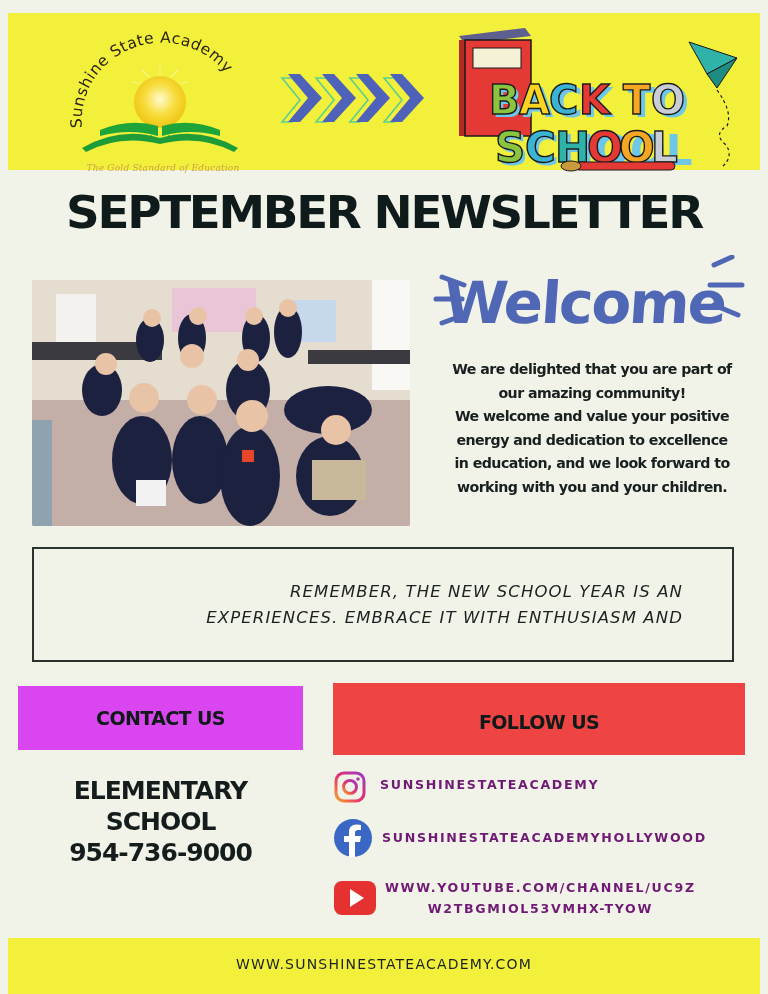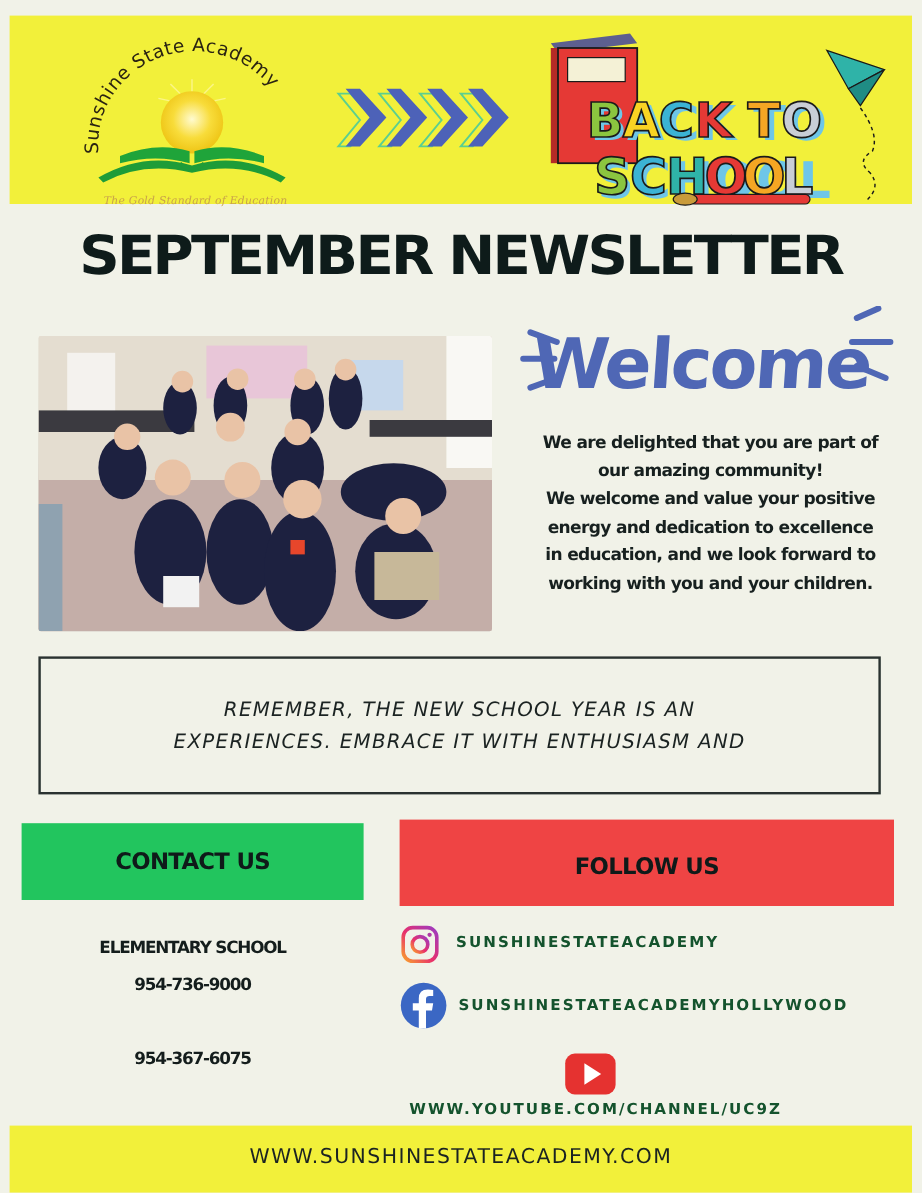--- a/index.html
+++ b/index.html
@@ -50,69 +50,69 @@
     color: #17201f;
   }
 
   
   .quote-box {
     left: 32px; top: 547px; width: 702px; height: 115px;
     border: 2px solid #2a3230;
     display: flex; align-items: center; justify-content: center;
   }
   .quote-text {
-    width: 600px; text-align: center;
+    width: 600px; text-align: right;
     font-family: "DejaVu Sans", sans-serif; font-style: italic;
     font-size: 16.5px; line-height: 26px; letter-spacing: 1.1px;
     color: #1b2322; text-transform: uppercase;
   }
 
   
   .contact-bar {
     left: 18px; top: 686px; width: 285px; height: 64px;
-    background: #22c55e; display: flex; align-items: center; justify-content: center;
+    background: #d946ef; display: flex; align-items: center; justify-content: center;
   }
   .follow-bar {
     left: 333px; top: 683px; width: 412px; height: 72px;
     background: #ef4444; display: flex; align-items: center; justify-content: center;
   }
   .bar-label {
     font-family: "DejaVu Sans", sans-serif; font-weight: bold;
     font-size: 19px; letter-spacing: -0.6px; color: #0f1a19;
   }
   .follow-bar .bar-label { margin-top: 6px; }
 
   
   .contact-block {
     left: 18px; width: 285px; text-align: center;
     font-family: "DejaVu Sans", sans-serif; font-weight: bold;
-    font-size: 14px; letter-spacing: -1px; line-height: 31px; color: #141d1c;
+    font-size: 25px; letter-spacing: -1px; line-height: 31px; color: #141d1c;
   }
   .c1 { top: 775px; }
   .c2 { top: 868px; }
 
   
   .social-row { left: 333px; display: flex; align-items: center; }
   .social-icon { flex: 0 0 auto; }
   .social-label {
     font-family: "DejaVu Sans", sans-serif; font-weight: bold;
-    font-size: 12.6px; letter-spacing: 1.7px; color: #14532d;
+    font-size: 12.6px; letter-spacing: 1.7px; color: #701a75;
   }
   .s-ig { top: 770px; }
   .s-fb { top: 818px; }
-  .s-yt { top: 877px; flex-direction: column; }
+  .s-yt { top: 877px; }
   .yt-label { text-align: center; line-height: 21px; margin-left: 8px; }
 
   
   .footer-bar {
     left: 8px; top: 938px; width: 752px; height: 56px;
     background: #f2f03a; display: flex; align-items: center; justify-content: center;
   }
   .footer-text {
-    font-family: "DejaVu Sans", sans-serif; font-size: 17px;
+    font-family: "DejaVu Sans", sans-serif; font-size: 14px;
     letter-spacing: 1.2px; color: #1b2322; margin-top: -4px;
   }
 </style>
 </head>
 <body>
 
 <div class="abs header-band"></div>
 
 <svg class="abs logo" viewBox="0 0 200 150">
   <defs>
@@ -274,21 +274,20 @@
 </div>
 <div class="abs follow-bar">
   <span class="bar-label">FOLLOW US</span>
 </div>
 
 <div class="abs contact-block c1">
   <div>ELEMENTARY SCHOOL</div>
   <div>954-736-9000</div>
 </div>
 <div class="abs contact-block c2">
-  <div>954-367-6075</div>
 </div>
 
 <div class="abs social-row s-ig">
   <svg class="social-icon" width="34" height="34" viewBox="0 0 34 34">
     <defs>
       <linearGradient id="igG" x1="0" y1="1" x2="1" y2="0">
         <stop offset="0%" stop-color="#f9a12e"></stop>
         <stop offset="45%" stop-color="#e8306b"></stop>
         <stop offset="100%" stop-color="#9b3bc3"></stop>
       </linearGradient>

